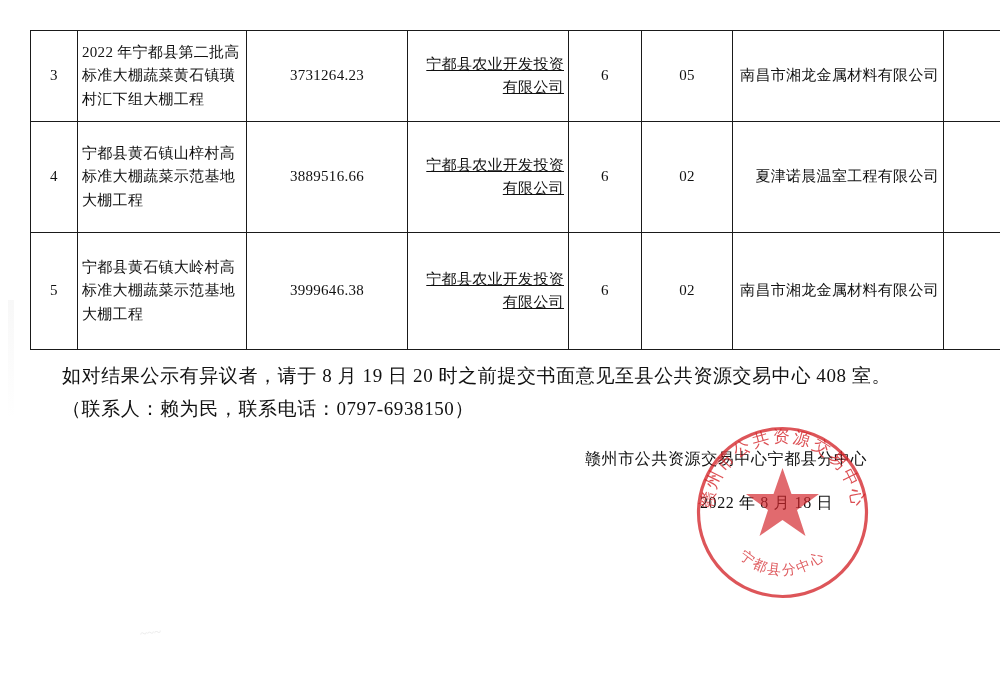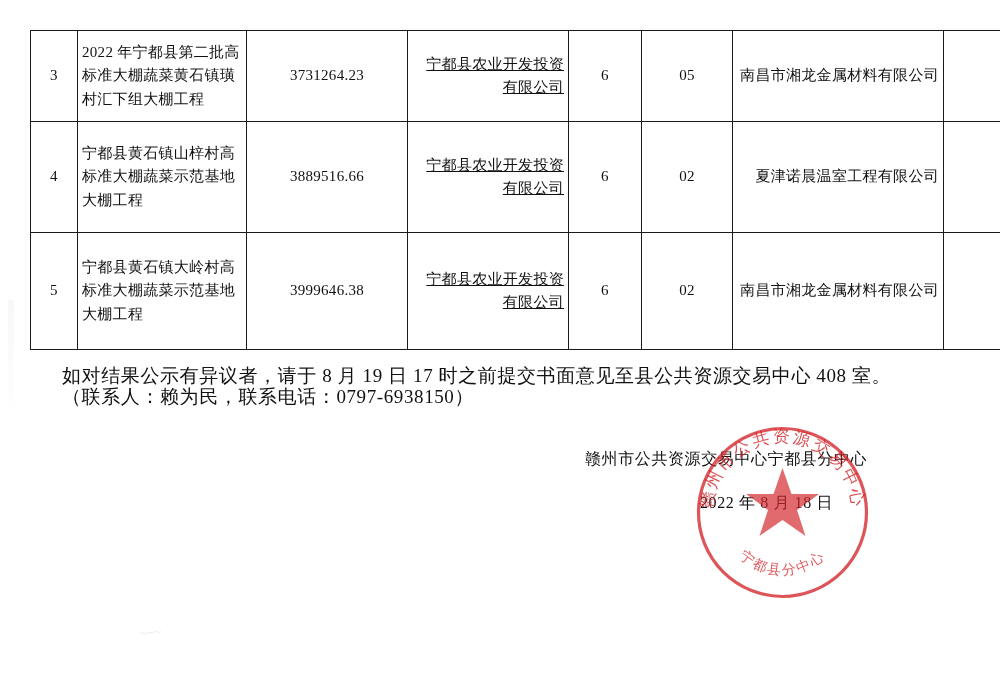--- a/index.html
+++ b/index.html
@@ -59,21 +59,21 @@
   .amt-center { text-align: center; margin-left: 17px; }
 
   
   .para {
     position: absolute;
     font-size: 19px;
     letter-spacing: 0.6px;
     white-space: nowrap;
   }
   .para-notice { left: 62px; top: 363px; }
-  .para-contact { left: 62px; top: 384px; }
+  .para-contact { left: 62px; top: 396px; }
 
   .sign {
     position: absolute;
     font-size: 16px;
     letter-spacing: 0.6px;
     white-space: nowrap;
   }
   .sign-org  { left: 585px; top: 449px; }
   .sign-date { left: 700px; top: 493px; text-align: right; }
 
@@ -133,21 +133,21 @@
           <td class="c-unit">宁都县农业开发投资有限公司</td>
           <td class="c-n1">6</td>
           <td class="c-n2">02</td>
           <td class="c-win">南昌市湘龙金属材料有限公司</td>
           <td class="c-amt2 amt-right">3759664.22</td>
         </tr>
       </tbody>
     </table>
   </div>
 
-  <div class="para para-notice">如对结果公示有异议者，请于 8 月 19 日 17 时之前提交书面意见至县公共资源交易中心 408 室。</div>
+  <div class="para para-notice">如对结果公示有异议者，请于 8 月 19 日 20 时之前提交书面意见至县公共资源交易中心 408 室。</div>
   <div class="para para-contact">（联系人：赖为民，联系电话：0797-6938150）</div>
 
   <div class="sign sign-org">赣州市公共资源交易中心宁都县分中心</div>
   <div class="sign sign-date">2022 年 8 月 18 日</div>
 
   <div class="seal">
     <svg width="185" height="185" viewBox="0 0 185 185" xmlns="http://www.w3.org/2000/svg">
       <g fill="none" stroke="#d4252a" stroke-width="3.2" opacity="0.78">
         <circle cx="92.5" cy="92.5" r="84"></circle>
       </g>

